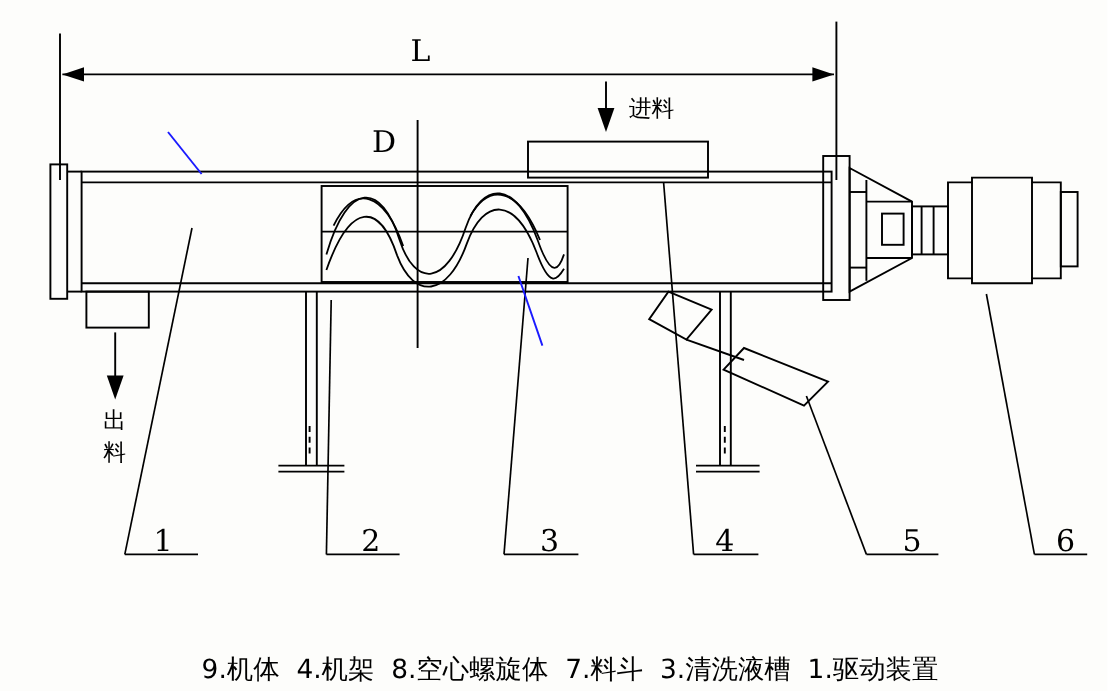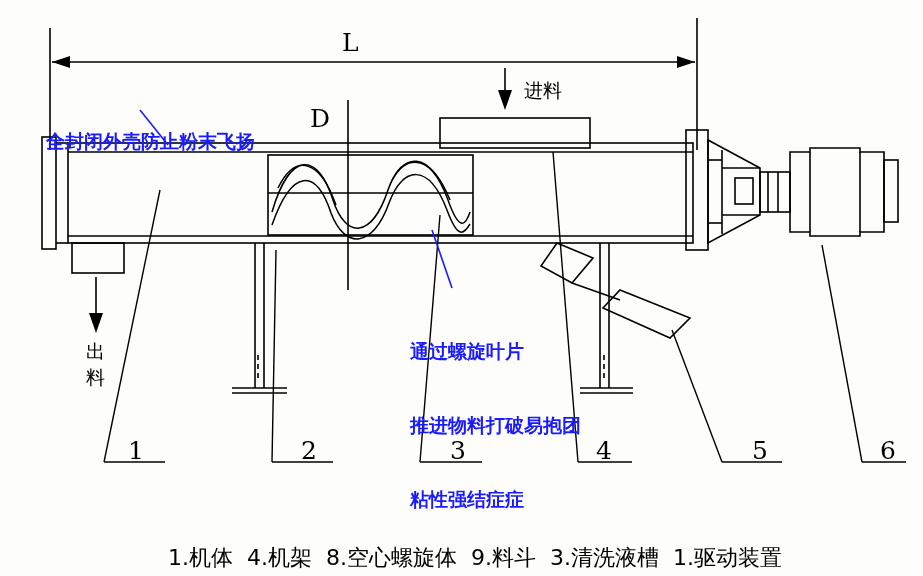--- a/index.html
+++ b/index.html
@@ -198,41 +198,33 @@
       <g stroke="#1a1aff" stroke-width="1.6">
         <line x1="140" y1="110" x2="168" y2="145"></line>
       </g>
 
       <g stroke="#1a1aff" stroke-width="1.6">
         <line x1="432" y1="230" x2="452" y2="288"></line>
       </g>
     </g>
   </svg>
 
-  <div class="anno" style="left:46px; top:82px;">
-    <span class="anno-line">全封闭外壳防止粉末飞扬</span>
-  </div>
-
-  <div class="anno" style="left:410px; top:292px;">
-    <span class="anno-line">通过螺旋叶片</span>
-    <span class="anno-line">推进物料打破易抱团</span>
-    <span class="anno-line">粘性强结症症</span>
-  </div>
+
 
   <div class="lbl dim-lbl" style="left:342px; top:28px;">L</div>
   <div class="lbl dim-lbl" style="left:310px; top:104px;">D</div>
 
   <div class="lbl feed-lbl" style="left:524px; top:78px;">进料</div>
   <div class="lbl out-lbl" style="left:86px; top:338px;">出
 料</div>
 
   <div class="lbl num-lbl" style="left:128px; top:436px;">1</div>
   <div class="lbl num-lbl" style="left:301px; top:436px;">2</div>
   <div class="lbl num-lbl" style="left:450px; top:436px;">3</div>
   <div class="lbl num-lbl" style="left:596px; top:436px;">4</div>
   <div class="lbl num-lbl" style="left:752px; top:436px;">5</div>
   <div class="lbl num-lbl" style="left:880px; top:436px;">6</div>
 
   <div id="legend">
-    <span>1.机体</span><span>4.机架</span><span>8.空心螺旋体</span><span>9.料斗</span><span>3.清洗液槽</span><span>1.驱动装置</span>
+    <span>9.机体</span><span>4.机架</span><span>8.空心螺旋体</span><span>7.料斗</span><span>3.清洗液槽</span><span>1.驱动装置</span>
   </div>
 
 </div>
 
 </body></html>

